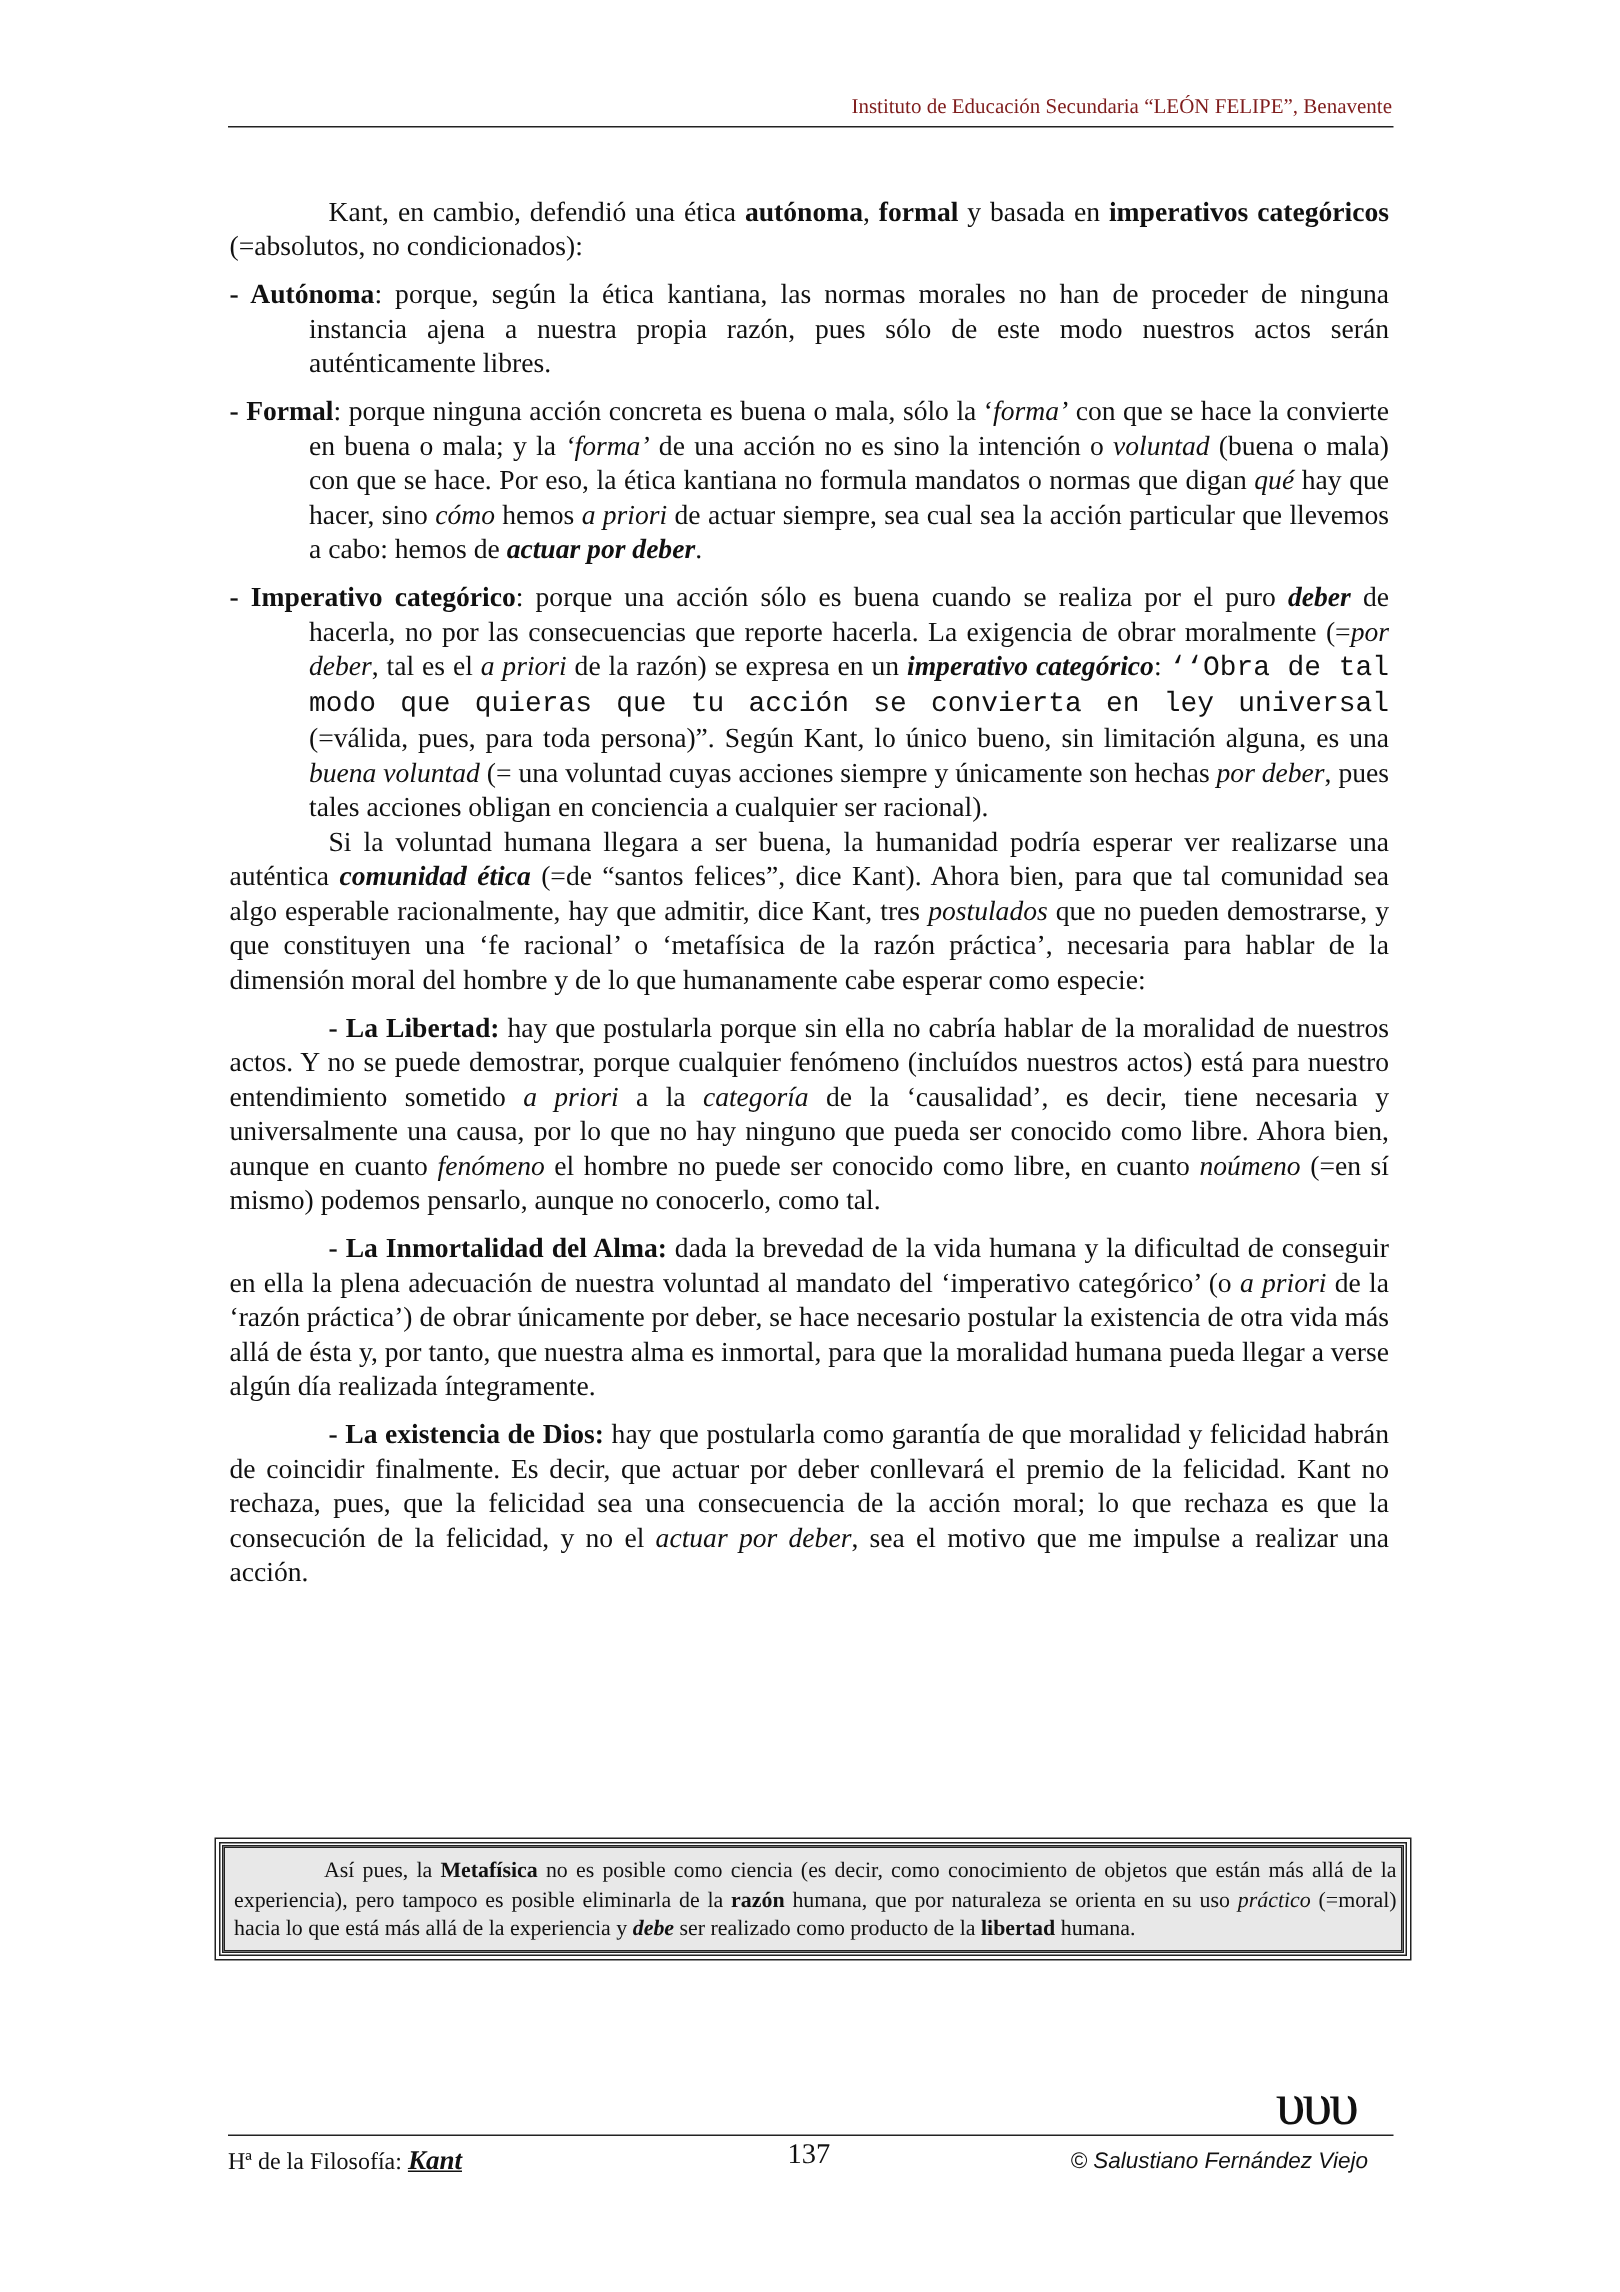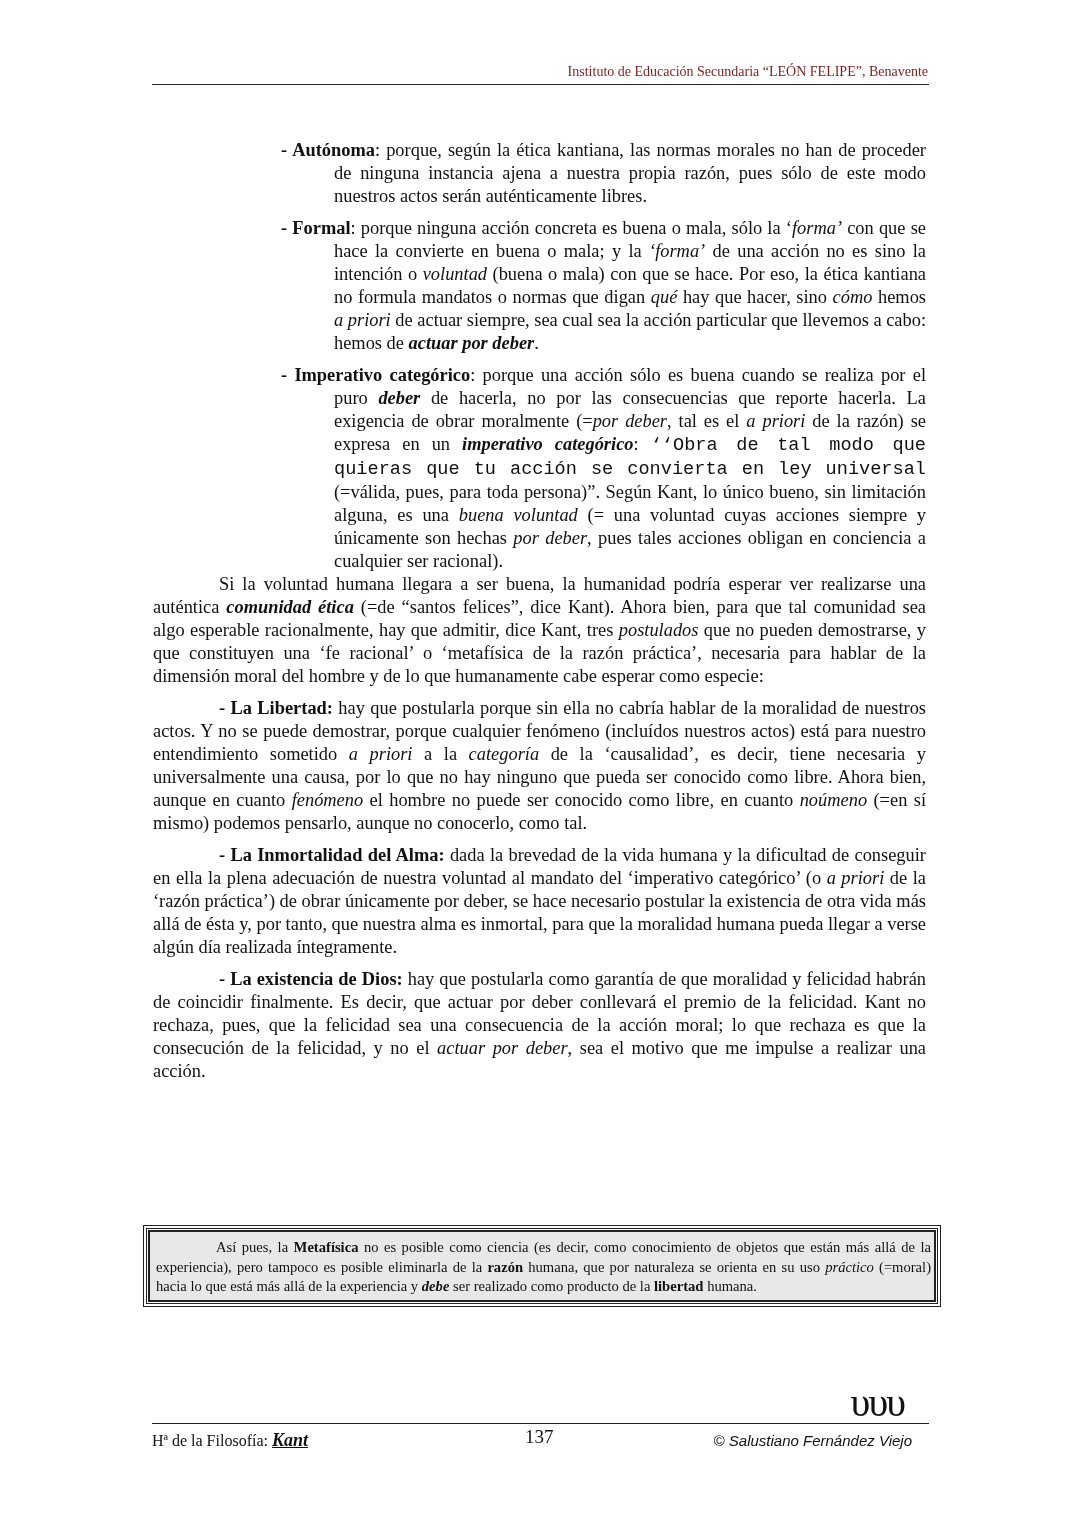--- a/index.html
+++ b/index.html
@@ -4,21 +4,21 @@
 <style>
   html, body { margin: 0; padding: 0; background: #ffffff; }
   body { width: 1080px; height: 1528px; position: relative; overflow: hidden;
          font-family: "Liberation Serif", "DejaVu Serif", serif; color: #111; }
   .header { position: absolute; left: 152px; top: 64px; width: 776px; text-align: right;
             font-size: 14px; color: #7f1d1d; }
   .header-rule { position: absolute; left: 152px; top: 84px; width: 777px; border-top: 1.5px solid #222; }
   .content { position: absolute; left: 153px; top: 130px; width: 773px; font-size: 18.4px; line-height: 23px; }
   p { margin: 0; text-align: justify; }
   .indent { text-indent: 66px; }
-  .def { margin-left: 128px; padding-left: 53px; text-indent: -53px; margin-top: 9px; }
+  .def { padding-left: 53px; text-indent: -53px; margin-top: 9px; }
   .mono { font-family: "Liberation Mono", "DejaVu Sans Mono", monospace; font-size: 18.6px; }
   .section-title { font-size: 24px; font-weight: bold; text-decoration: underline; margin: 8px 0 9px 65px; line-height: 28px; }
   .arrow { display: inline-block; width: 22px; height: 6px; background: #111; position: relative; top: -5px; margin-right: 7px; }
   .arrow::after { content: ""; position: absolute; right: -6px; top: -4px; border-left: 8px solid #111; border-top: 7px solid transparent; border-bottom: 7px solid transparent; }
   .post { margin-top: 9px; }
   .box { position: absolute; left: 146px; top: 1228px; width: 786px; border: 3px double #222; outline: 1px solid #222; outline-offset: 2px; }
   .box-inner { border: 1px solid #222; background: #e8e8e8; padding: 6px 3px 3px 6px; font-size: 14.6px; line-height: 19.5px; }
   .ornament { position: absolute; left: 0; width: 904px; top: 1336px; text-align: right; font-size: 40px; letter-spacing: -2px; margin-top: 43px; }
   .footer-rule { position: absolute; left: 152px; top: 1423px; width: 777px; border-top: 1.5px solid #222; }
   .footer-left { position: absolute; left: 152px; top: 1430px; font-size: 16px; }
@@ -26,20 +26,21 @@
   .footer-center { position: absolute; left: 525px; top: 1426px; font-size: 19px; }
   .footer-right { position: absolute; right: 168px; top: 1432px; font-family: "Liberation Sans", "DejaVu Sans", sans-serif; font-style: italic; font-size: 15px; }
 </style>
 </head>
 <body>
 
 <div class="header">Instituto de Educación Secundaria “LEÓN FELIPE”, Benavente</div>
 <div class="header-rule"></div>
 
 <div class="content">
+  <p class="indent"><span>Kant, en cambio, defendió una ética </span><b>autónoma</b><span>, </span><b>formal</b><span> y basada en </span><b>imperativos categóricos</b><span> (=absolutos, no condicionados):</span></p>
 
   <p class="def"><b>- Autónoma</b><span>: porque, según la ética kantiana, las normas morales no han de proceder de ninguna instancia ajena a nuestra propia razón, pues sólo de este modo nuestros actos serán auténticamente libres.</span></p>
 
   <p class="def"><b>- Formal</b><span>: porque ninguna acción concreta es buena o mala, sólo la ‘</span><i>forma’</i><span> con que se hace la convierte en buena o mala; y la </span><i>‘forma’</i><span> de una acción no es sino la intención o </span><i>voluntad</i><span> (buena o mala) con que se hace. Por eso, la ética kantiana no formula mandatos o normas que digan </span><i>qué</i><span> hay que hacer, sino </span><i>cómo</i><span> hemos </span><i>a priori</i><span> de actuar siempre, sea cual sea la acción particular que llevemos a cabo: hemos de </span><b><i>actuar por deber</i></b><span>.</span></p>
 
   <p class="def"><b>- Imperativo categórico</b><span>: porque una acción sólo es buena cuando se realiza por el puro </span><b><i>deber</i></b><span> de hacerla, no por las consecuencias que reporte hacerla. La exigencia de obrar moralmente (=</span><i>por deber</i><span>, tal es el </span><i>a priori</i><span> de la razón) se expresa en un </span><b><i>imperativo categórico</i></b><span>: </span><span class="mono">‘‘Obra de tal modo que quieras que tu acción se convierta en ley universal</span><span> (=válida, pues, para toda persona)”. Según Kant, lo único bueno, sin limitación alguna, es una </span><i>buena voluntad</i><span> (= una voluntad cuyas acciones siempre y únicamente son hechas </span><i>por deber</i><span>, pues tales acciones obligan en conciencia a cualquier ser racional).</span></p>
 
 
   <p class="indent"><span>Si la voluntad humana llegara a ser buena, la humanidad podría esperar ver realizarse una auténtica </span><b><i>comunidad ética</i></b><span> (=de “santos felices”, dice Kant). Ahora bien, para que tal comunidad sea algo esperable racionalmente, hay que admitir, dice Kant, tres </span><i>postulados</i><span> que no pueden demostrarse, y que constituyen una ‘fe racional’ o ‘metafísica de la razón práctica’, necesaria para hablar de la dimensión moral del hombre y de lo que humanamente cabe esperar como especie:</span></p>
 

